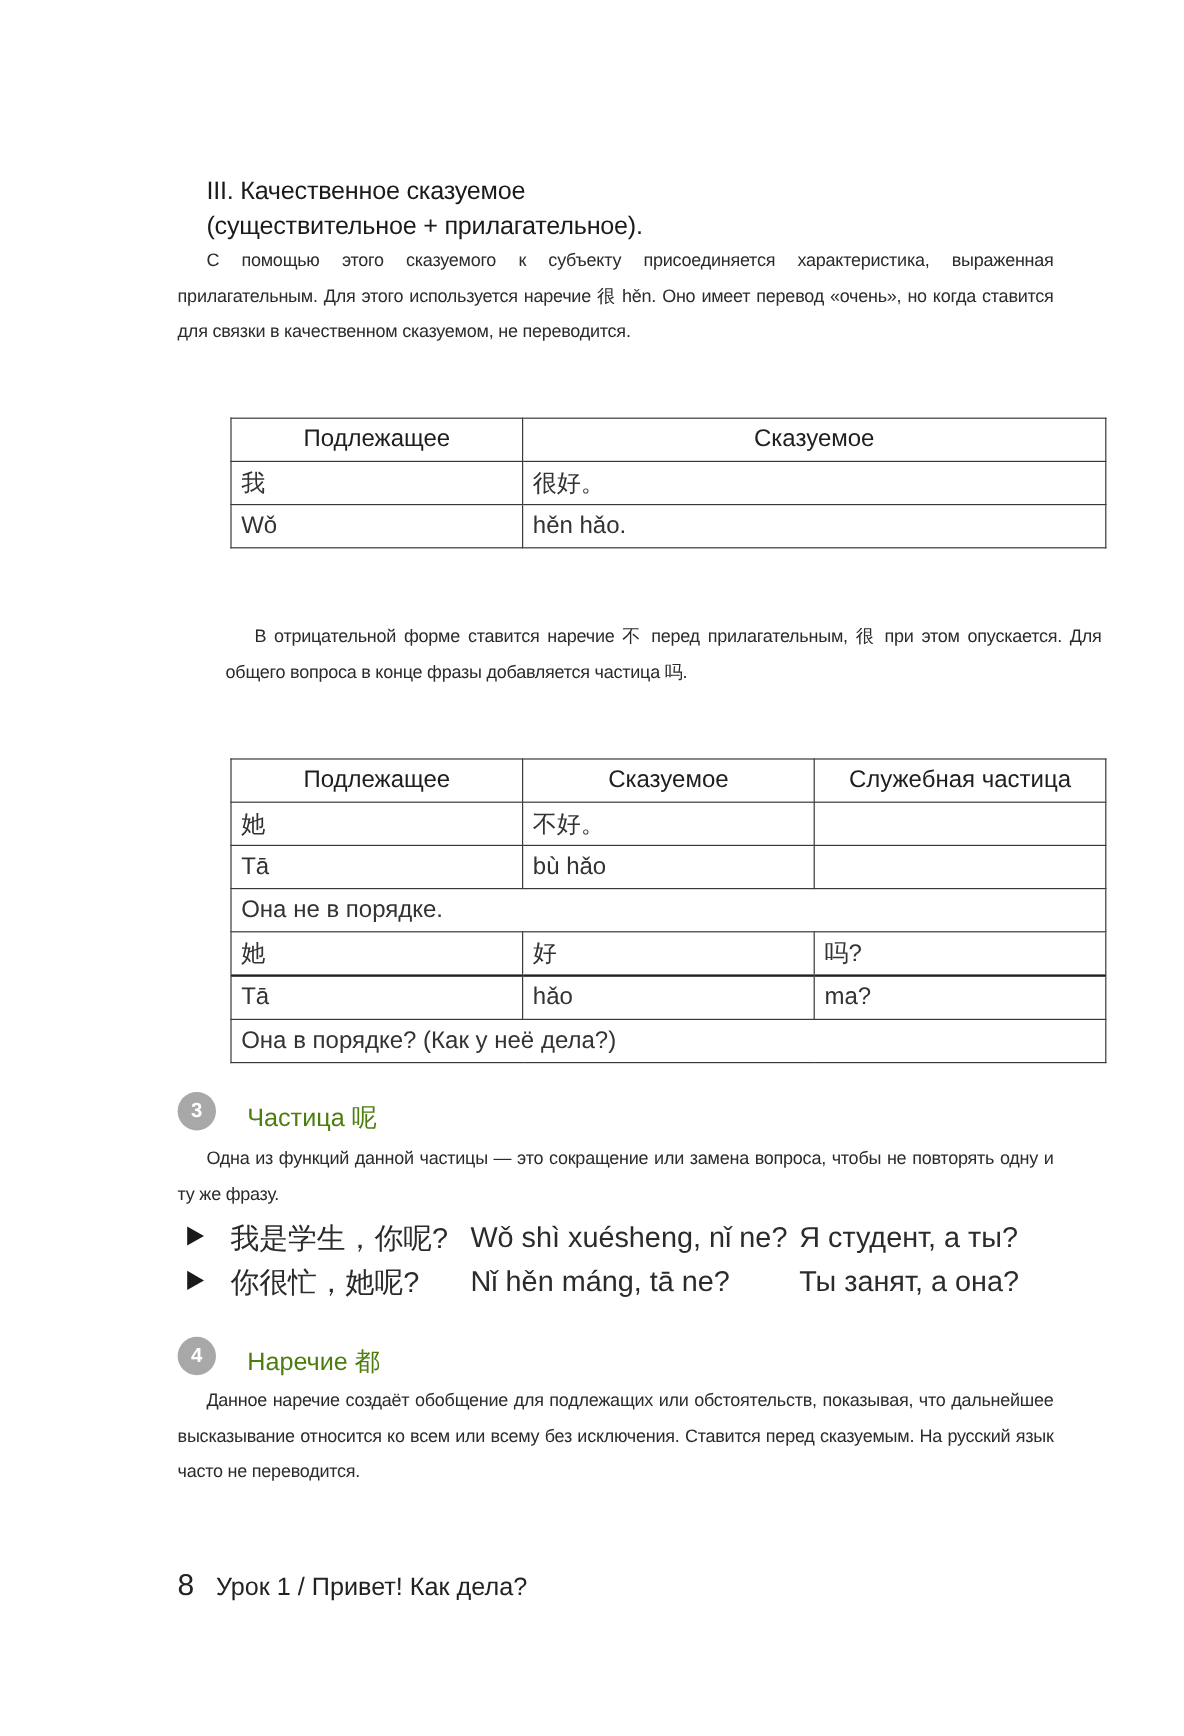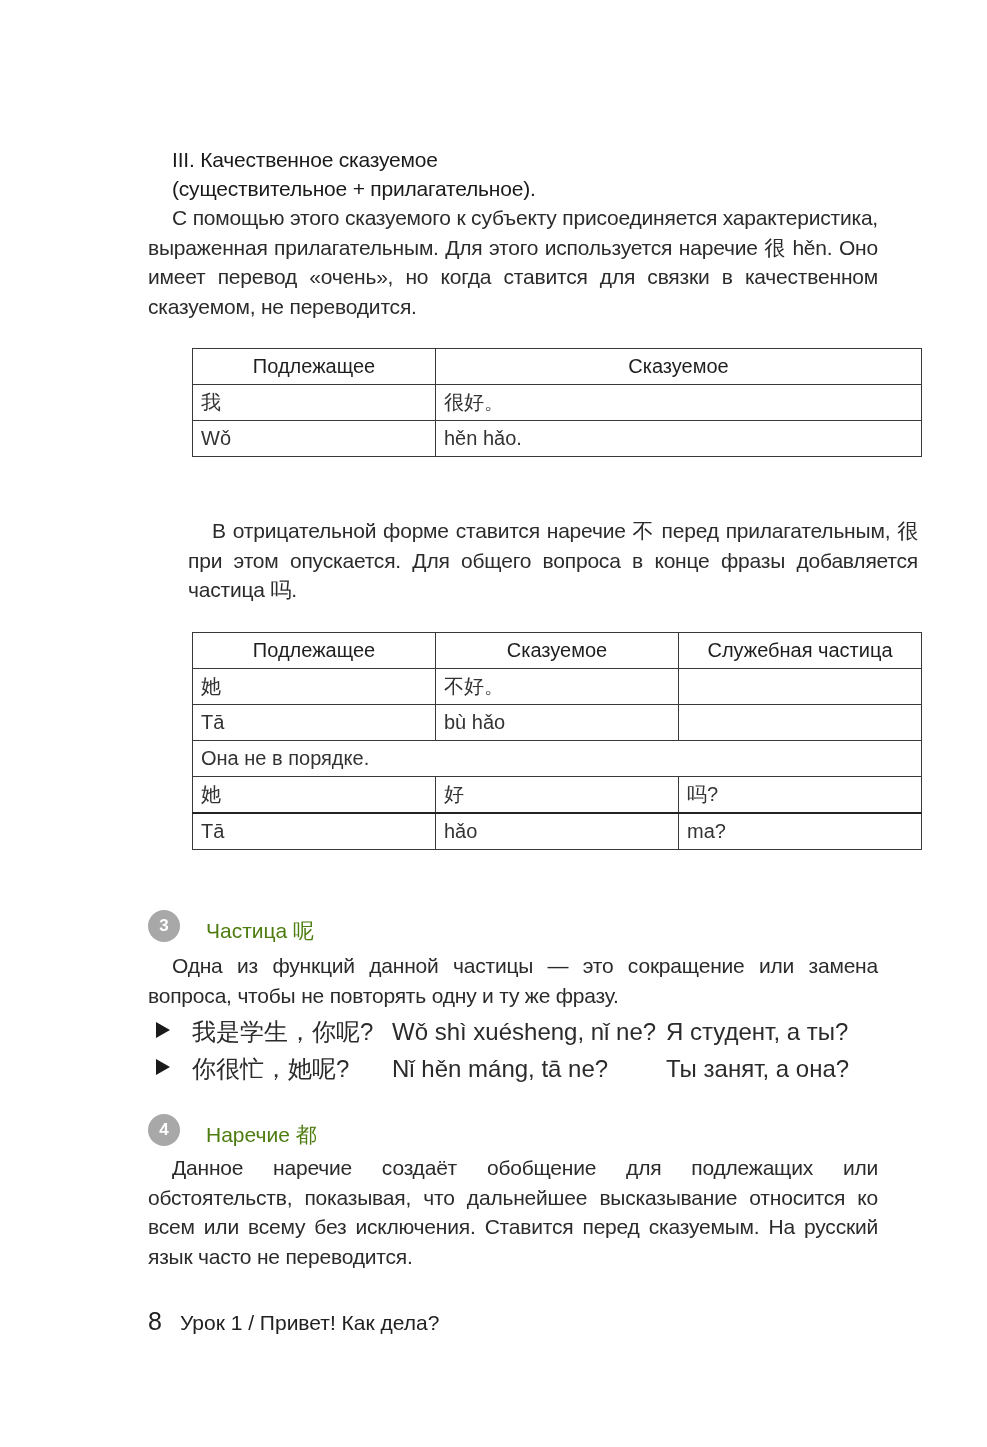--- a/index.html
+++ b/index.html
@@ -7,21 +7,21 @@
       width: 987px; height: 1447px; position: relative; overflow: hidden;
       font-family: "Liberation Sans", "DejaVu Sans", sans-serif;
       color: #262626;
     }
     .page { position: absolute; left: 148px; top: 0; width: 730px; }
     .heading {
       position: absolute; left: 24px; font-size: 21px; color: #1a1a1a;
       font-weight: 500; line-height: 29px; letter-spacing: -0.2px;
     }
     .para {
-      position: absolute; left: 0; width: 730px; font-size: 21px; line-height: 29.5px;
+      position: absolute; left: 0; width: 730px; font-size: 15px; line-height: 29.5px;
       text-align: justify; color: #2b2b2b; letter-spacing: -0.2px;
     }
     .para .indent { display: inline-block; width: 24px; }
     table.gt {
       position: absolute; left: 0; width: 730px; border-collapse: collapse;
       font-size: 20px; color: #333; margin-left: 44px;
     }
     table.gt th, table.gt td {
       border: 1.3px solid #3a3a3a; height: 35px; padding: 0 8px; text-align: left;
     }
@@ -108,20 +108,23 @@
     <tr class="thick">
       <td>她</td>
       <td>好</td>
       <td>吗?</td>
     </tr>
     <tr>
       <td>Tā</td>
       <td>hǎo</td>
       <td>ma?</td>
     </tr>
+    <tr>
+      <td colspan="3">Она в порядке? (Как у неё дела?)</td>
+    </tr>
   </tbody>
     </table>
 
   <div class="section-head" style="top:912px;">
     <div class="badge">3</div>
     <div class="section-title">Частица 呢</div>
   </div>
   <div class="para" style="top:951px;"><span class="indent"></span><span>Одна из функций данной частицы — это сокращение или замена вопроса, чтобы не повторять одну и ту же фразу.</span></div>
 
   <div class="example" style="top:1016px;">

